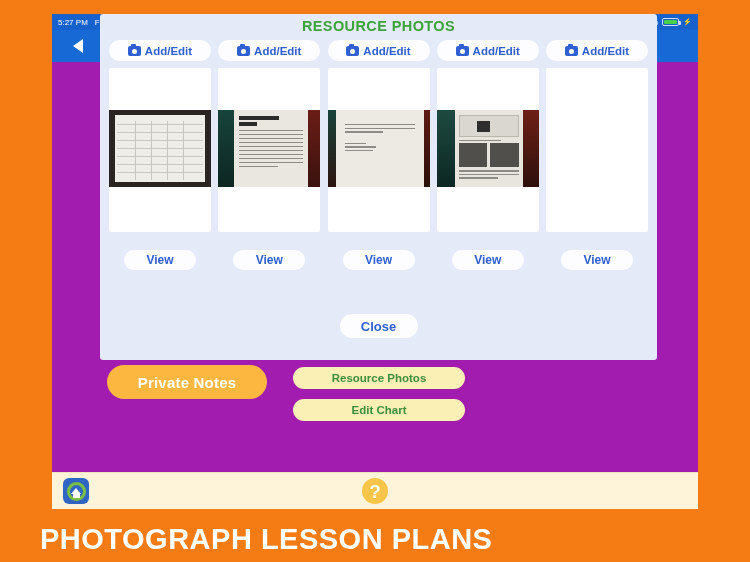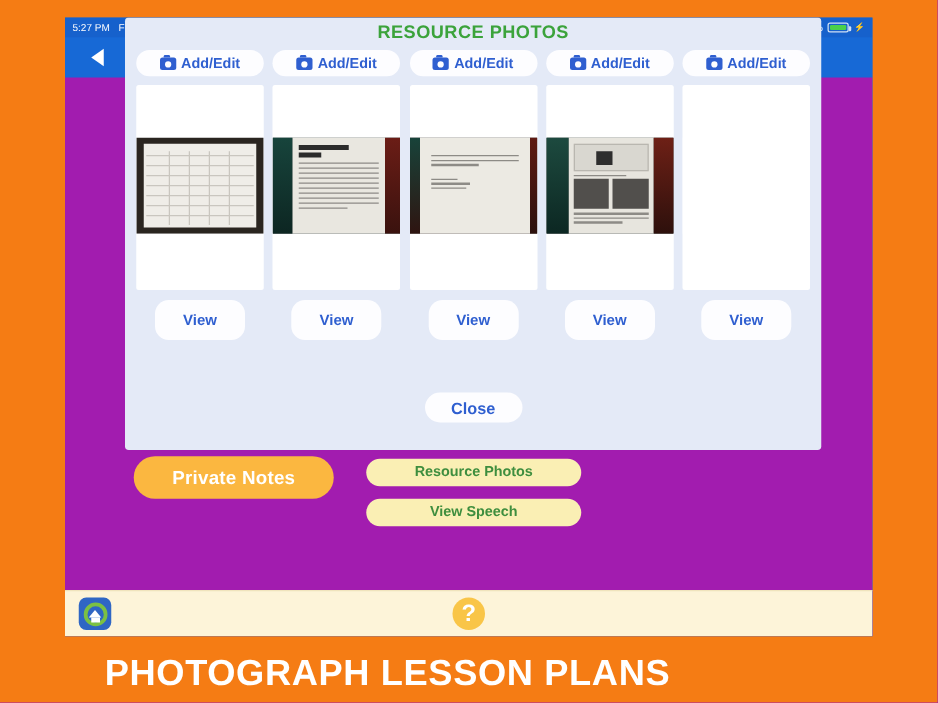--- a/index.html
+++ b/index.html
@@ -130,22 +130,22 @@
     border-radius: 2px;
     position: relative;
     overflow: hidden;
   }
   .thumb {
     position: absolute; left: 0; top: 42px;
     width: 102px; height: 77px;
     overflow: hidden;
   }
   .view-btn {
-    margin: 8px auto 0;
-    width: 72px; height: 32px;
+    margin: 18px auto 0;
+    width: 72px; height: 20px;
     background: #FDFDFF;
     border-radius: 11px;
     display: flex; align-items: center; justify-content: center;
     color: #2F5FD0;
     font-size: 12px;
     font-weight: bold;
   }
 
   
   .ph { width: 100%; height: 100%; position: relative; }
@@ -303,25 +303,26 @@
   .people-icon { display: flex; align-items: flex-end; gap: 1px; }
   .people-icon span {
     width: 4px; height: 7px; background: #fff;
     border-radius: 3px 3px 1px 1px; display: block;
   }
   .people-icon span.mid { height: 9px; }
 
   
   #caption {
     position: absolute; left: 0; bottom: 6px;
-    width: 620px; text-align: center;
+    width: 620px; text-align: left;
     color: #FFFFFF;
     font-size: 29px;
     font-weight: bold;
     letter-spacing: 0.5px;
+    padding-left: 40px;
   }
 </style>
 </head>
 <body>
 
 <div id="device">
 
   <div id="statusbar">
     <div class="sb-left">
       <span>5:27 PM</span>
@@ -493,21 +494,21 @@
       <div class="big-btn notes">
         <span>Private Notes</span>
       </div>
     </div>
 
     <div id="actions-right">
       <div class="small-btn">
         <span>Resource Photos</span>
       </div>
       <div class="small-btn">
-        <span>View Speech</span>
+        <span>Edit Chart</span>
       </div>
     </div>
 
     <div id="toolbar">
       <div id="app-icon">
         <span class="ring">
           <span class="house"></span>
         </span>
       </div>
       <div id="help-icon">

